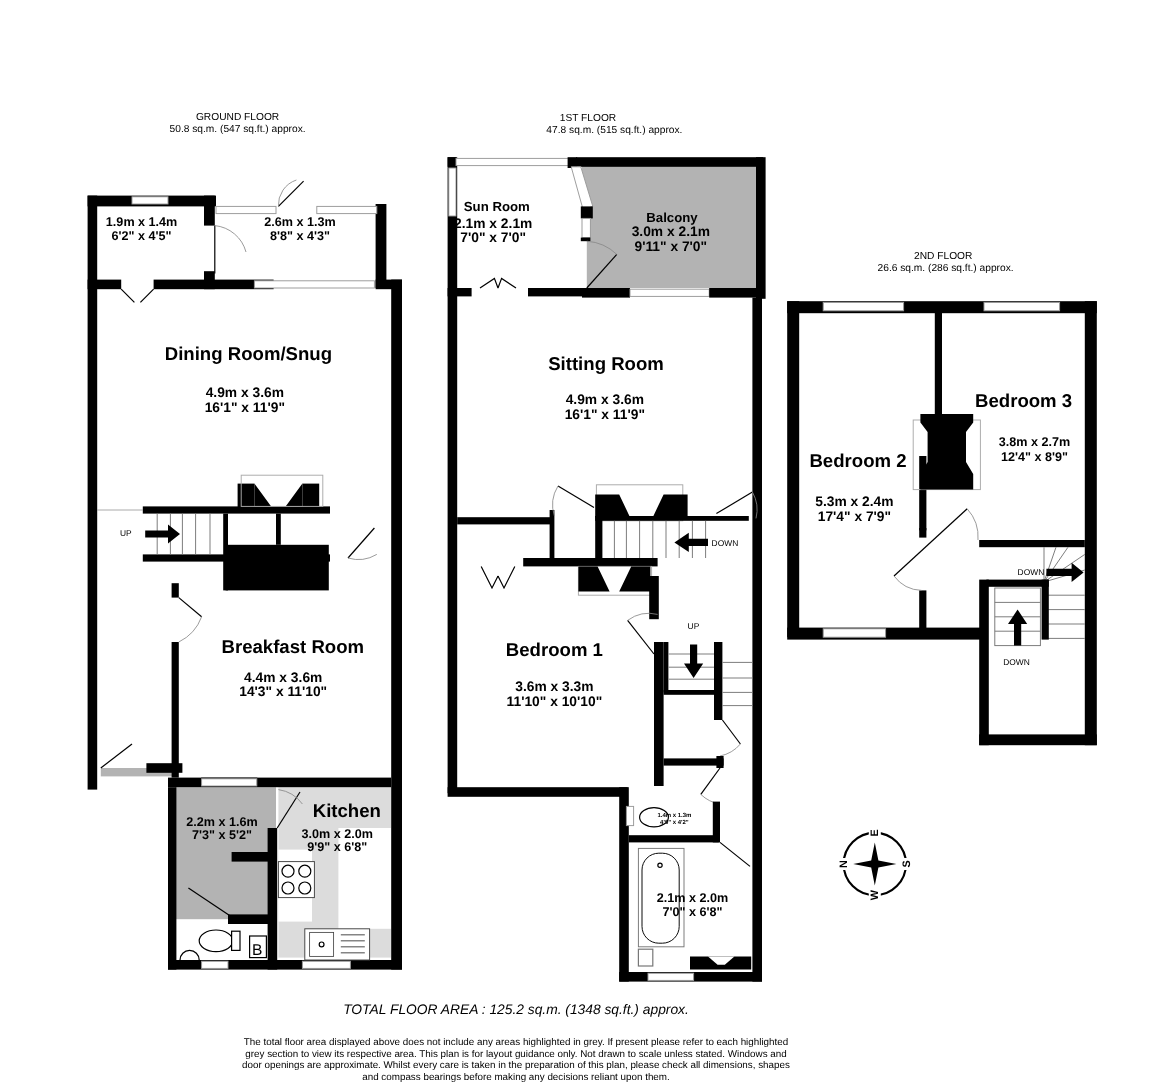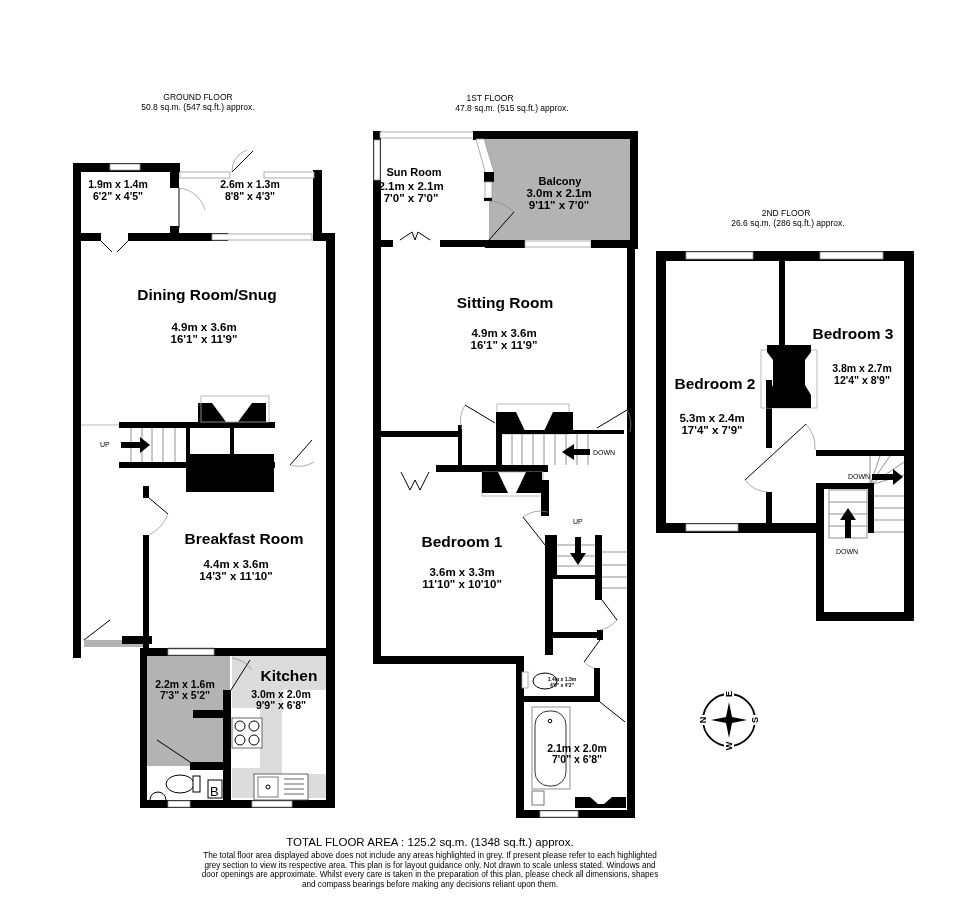--- a/index.html
+++ b/index.html
@@ -15,21 +15,21 @@
   .lbl{font-size:7px;}
   .wall{fill:#000;}
   .grey{fill:#b3b3b3;}
   .lgrey{fill:#dcdcdc;}
   .win{fill:#fff;stroke:#9a9a9a;stroke-width:0.8;}
   .door{fill:none;stroke:#000;stroke-width:1;}
   .arc{fill:none;stroke:#888;stroke-width:0.7;}
   .stair{fill:none;stroke:#777;stroke-width:0.8;}
   .thin{fill:none;stroke:#aaa;stroke-width:0.8;}
   #footer{position:absolute;left:200px;top:836px;width:460px;text-align:center;}
-  #total{font-size:11.5px;margin-bottom:3px;}
+  #total{font-size:11.5px;margin-bottom:16px;font-style:italic;}
   #disclaimer{font-size:8.2px;line-height:9.6px;text-align:center;}
 </style>
 </head>
 <body>
 
 <svg width="980" height="903" viewBox="0 0 980 903">
 
   <g>
     <text class="t hdr" x="198" y="100" text-anchor="middle">GROUND FLOOR</text>
     <text class="t hdr" x="198" y="110" text-anchor="middle">50.8 sq.m. (547 sq.ft.) approx.</text>

